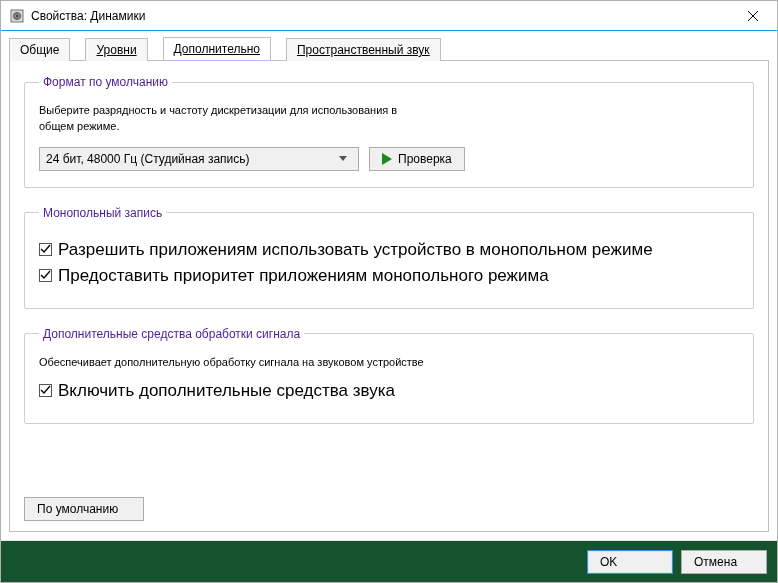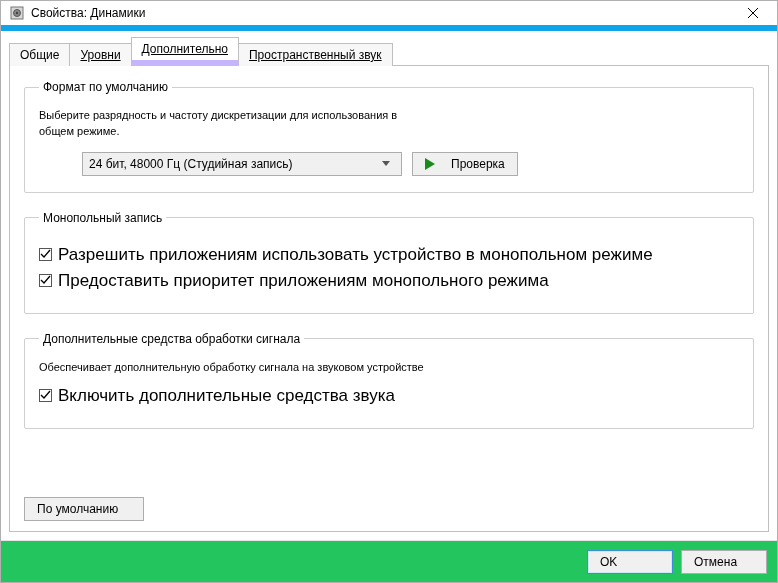--- a/index.html
+++ b/index.html
@@ -19,21 +19,21 @@
     border: 1px solid #b0b0b0;
     background: #ffffff;
     display: flex;
     flex-direction: column;
   }
   .titlebar {
     height: 30px;
     display: flex;
     align-items: center;
     padding: 0 4px 0 8px;
-    border-bottom: 6px solid #0ea5e9;
+    border-bottom: 1px solid #0ea5e9;
   }
   .titlebar .sysicon {
     width: 16px; height: 16px;
     margin-right: 6px;
     display: inline-flex;
     align-items: center; justify-content: center;
   }
   .titlebar .title {
     flex: 1;
     font-size: 12px;
@@ -55,82 +55,81 @@
     align-items: flex-end;
     position: relative;
     z-index: 2;
     margin-bottom: -1px;
   }
   .tab {
     padding: 4px 10px;
     border: 1px solid #bfbfbf;
     border-bottom: none;
     background: #f7f7f7;
-    margin-right: 0px;
+    margin-right: 16px;
     font-size: 12px;
     cursor: default;
     position: relative;
   }
   .tab + .tab { margin-left: -1px; text-decoration: underline; }
   .tab.active {
     background: #ffffff;
-    border-bottom: 6px solid #c4b5fd;
+    border-bottom: 1px solid #c4b5fd;
     z-index: 3;
   }
   .tab-panel {
     border: 1px solid #bfbfbf;
     background: #ffffff;
     flex: 1;
     padding: 14px 14px 10px 14px;
     display: flex;
     flex-direction: column;
   }
   fieldset.group {
     border: 1px solid #cfcfcf;
     border-radius: 2px;
     margin: 0 0 18px 0;
     padding: 14px 14px 16px 14px;
   }
   fieldset.group legend {
     padding: 0 4px;
     font-size: 12px;
-    color: #000000;
+    color: #4c1d95;
   }
   .desc {
     font-size: 11px;
     line-height: 1.45;
     margin-bottom: 12px;
     max-width: 360px;
   }
   .row { display: flex; align-items: center; gap: 10px; }
   .select {
     width: 320px;
     height: 24px;
     border: 1px solid #adadad;
     background: #f0f0f0;
     display: flex; align-items: center;
     padding: 0 6px;
     position: relative;
     font-size: 12px;
-    margin-left: 43px;
   }
   .select .sel-text { flex: 1; }
   .select .chev {
     width: 18px; height: 100%;
     display: flex; align-items: center; justify-content: center;
   }
   .btn {
     height: 24px;
     min-width: 90px;
     border: 1px solid #adadad;
     background: #f0f0f0;
     display: inline-flex; align-items: center; justify-content: space-between;
     padding: 0 12px;
     font-size: 12px;
-    gap: 16px;
+    gap: 6px;
     cursor: default;
   }
   .btn .play-icon { display: inline-flex; }
   .chk-row {
     display: flex; align-items: center; gap: 6px;
     margin: 6px 0;
     font-size: 17px;
   }
   .chkbox {
     width: 13px; height: 13px;
@@ -141,21 +140,21 @@
   .chkbox svg { display: block; }
   .defaults-row { margin-top: auto; padding-top: 8px; }
   .footer {
     height: 42px;
     border-top: 1px solid #e5e5e5;
     display: flex;
     align-items: center;
     justify-content: flex-end;
     padding: 0 10px;
     gap: 8px;
-    background: #22c55e;
+    background: #14532d;
   }
   .footer .btn { min-width: 86px; }
   .btn.primary {
     border: 1px solid #3b8ed8;
     outline: 1px solid #cfe6f8;
     outline-offset: -2px;
   }
 </style>
 </head>
 <body>

